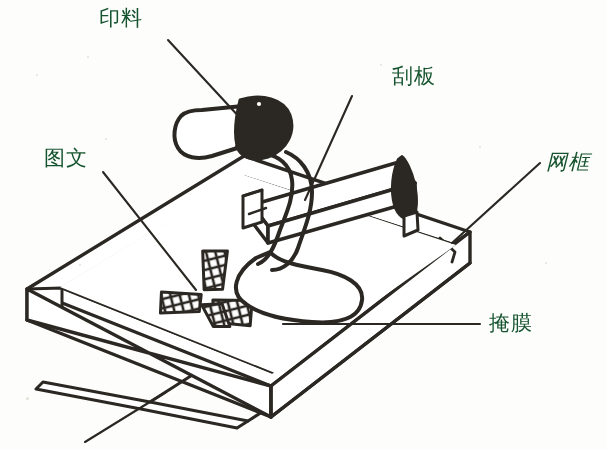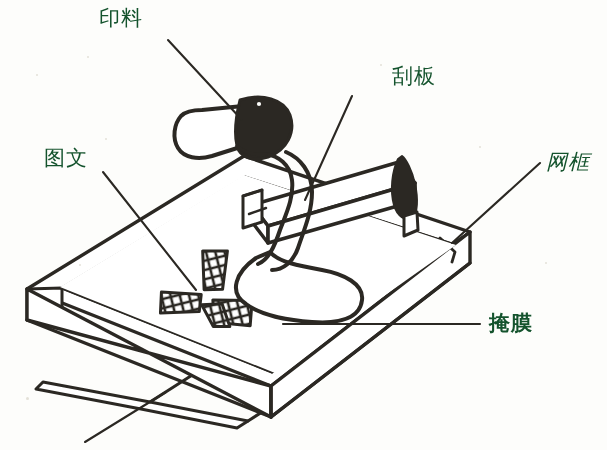--- a/index.html
+++ b/index.html
@@ -30,21 +30,21 @@
     line-height: 1;
     letter-spacing: 1px;
     color: #14532d;
     white-space: nowrap;
     font-weight: 500;
   }
   #lbl-ink      { left: 99px;  top: 8px;  }
   #lbl-squeegee { left: 358px; top: 66px; margin-left: 34px; }
   #lbl-graphic  { left: 44px;  top: 148px;}
   #lbl-frame    { left: 546px; top: 152px; font-style: italic;}
-  #lbl-mask     { left: 489px; top: 313px; font-weight: bold;}
+  #lbl-mask     { left: 489px; top: 313px;}
 
   
   .speck {
     position: absolute;
     background: #cfcabc;
     border-radius: 50%;
     opacity: .55;
   }
 </style>
 </head>

